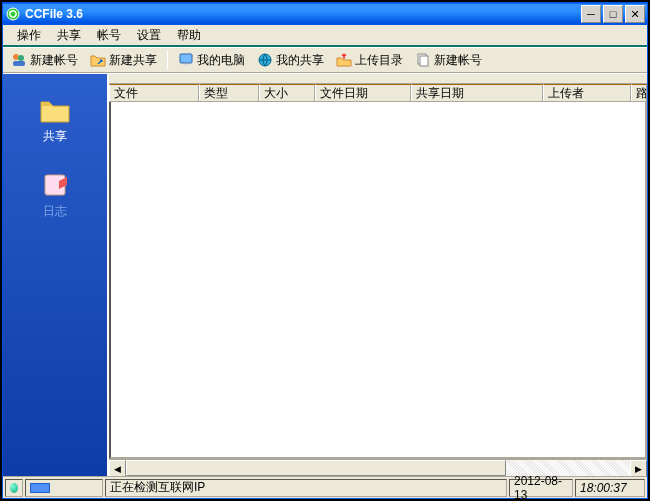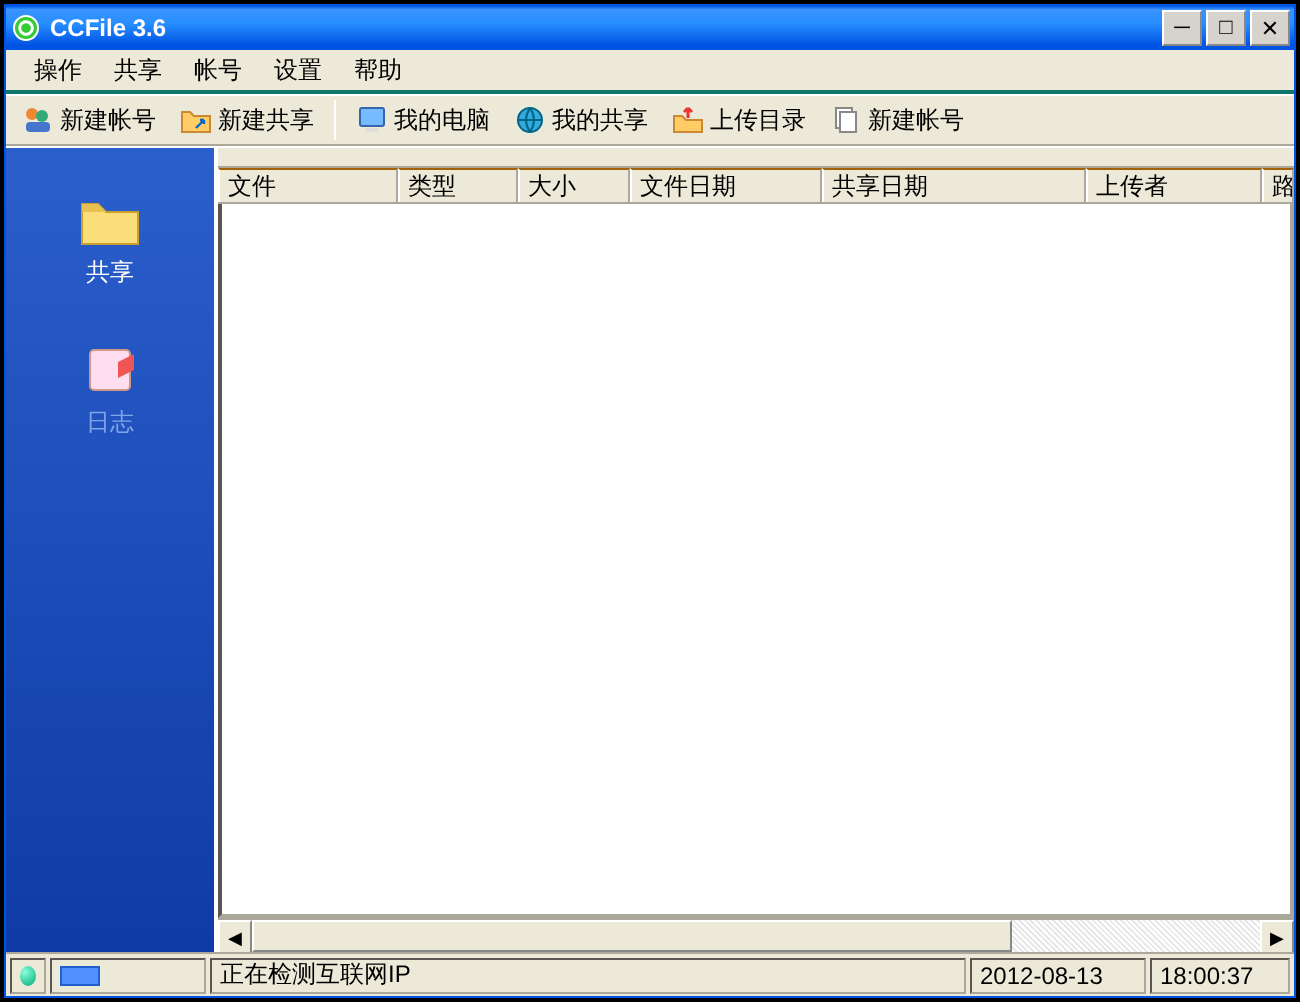--- a/index.html
+++ b/index.html
@@ -28,22 +28,22 @@
 .table-body { flex: 1; background: #fff; border: 2px inset #ACA899; border-top: none; overflow: hidden; position: relative; }
 .hscroll { height: 17px; background: #ECE9D8; display: flex; border-top: 1px solid #ACA899; }
 .hs-btn { width: 17px; height: 17px; background: #ECE9D8; border: 1px solid #fff; border-right-color: #888; border-bottom-color: #888; display: flex; align-items: center; justify-content: center; font-size: 9px; cursor: pointer; }
 .hs-track { flex: 1; background: repeating-linear-gradient(45deg, #E8E8E8, #E8E8E8 1px, #fff 1px, #fff 2px); position: relative; }
 .hs-thumb { position: absolute; left: 0; top: 0; bottom: 0; width: 380px; background: #ECE9D8; border: 1px solid #fff; border-right-color: #888; border-bottom-color: #888; }
 .statusbar { height: 22px; background: #ECE9D8; border-top: 1px solid #ACA899; display: flex; align-items: center; padding: 0 2px; gap: 2px; }
 .sb-panel { border: 1px inset #ACA899; height: 18px; display: flex; align-items: center; padding: 0 4px; }
 .sp1 { width: 18px; justify-content: center; }
 .sp2 { width: 78px; }
 .sp3 { flex: 1; }
-.sp4 { width: 88px; }
-.sp5 { width: 70px; }
+.sp4 { width: 64px; }
+.sp5 { width: 70px; font-style: italic; }
 .globe { width: 10px; height: 10px; border-radius: 50%; background: radial-gradient(circle at 30% 30%, #8FD, #0A7); }
 .rect-blue { width: 20px; height: 10px; background: #5090FF; border: 1px solid #2060CC; }
 </style>
 </head>
 <body>
 
 <div class="window">
 
   <div class="titlebar">
     <span class="titlebar-icon">

